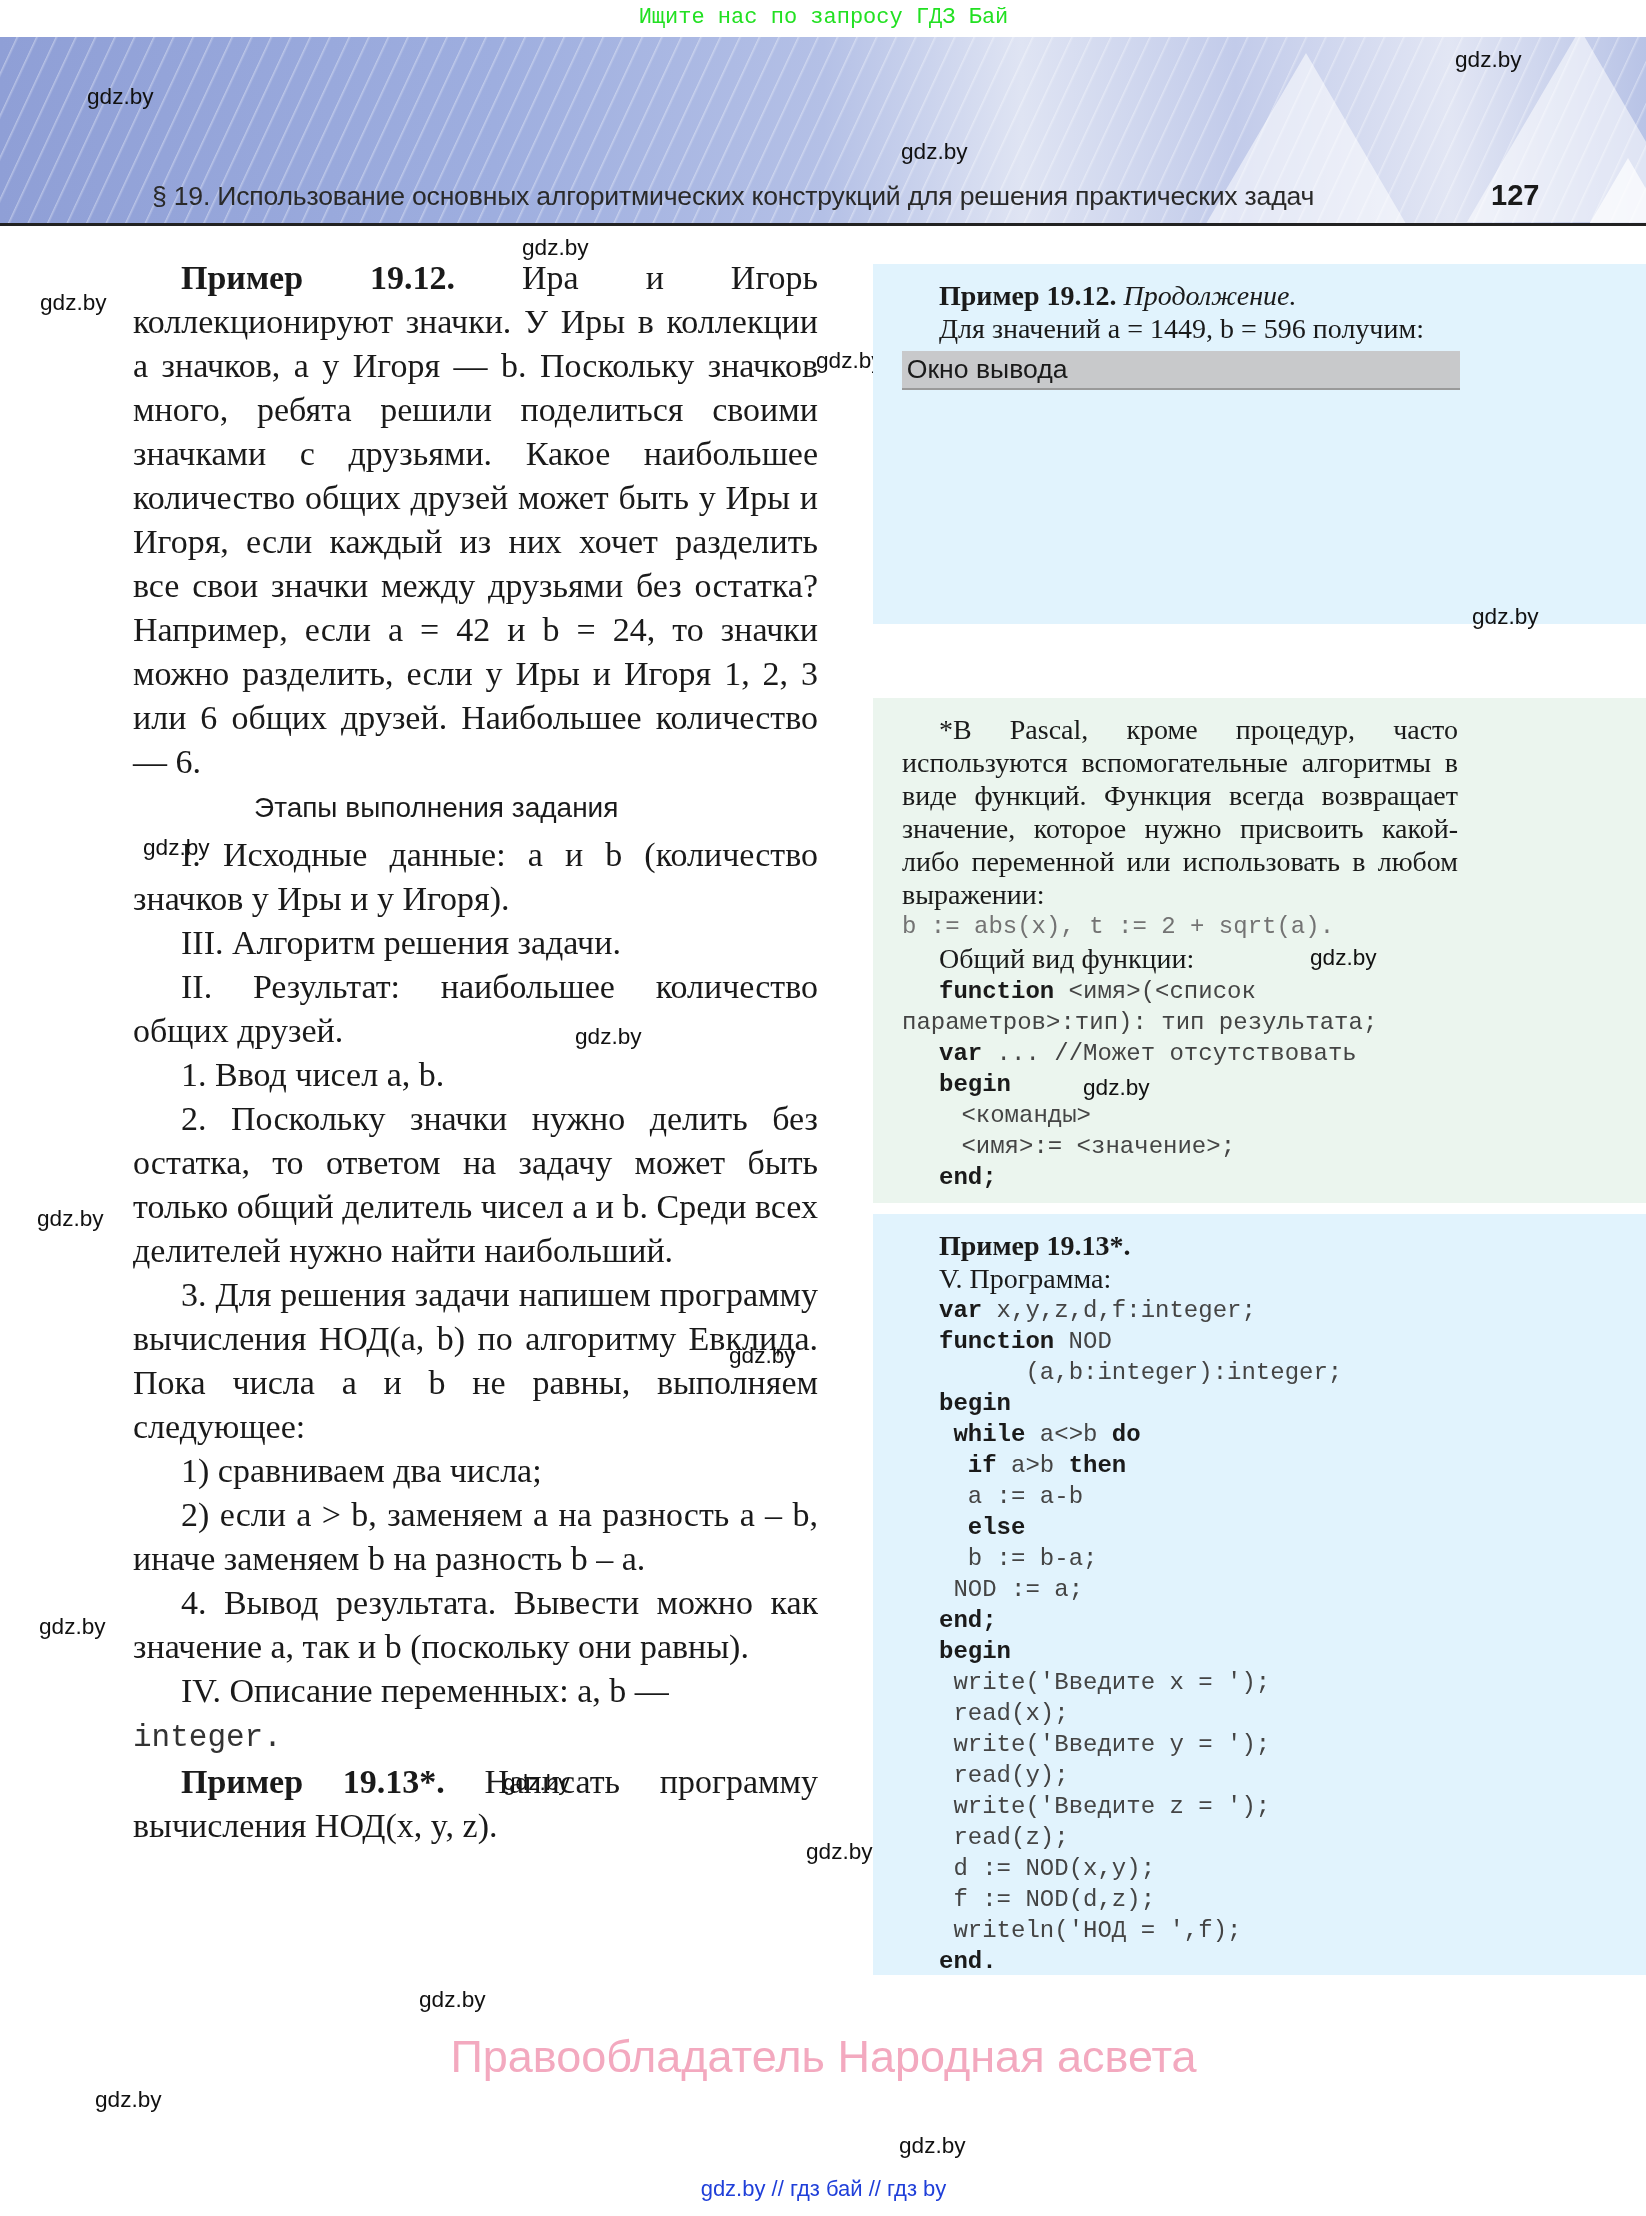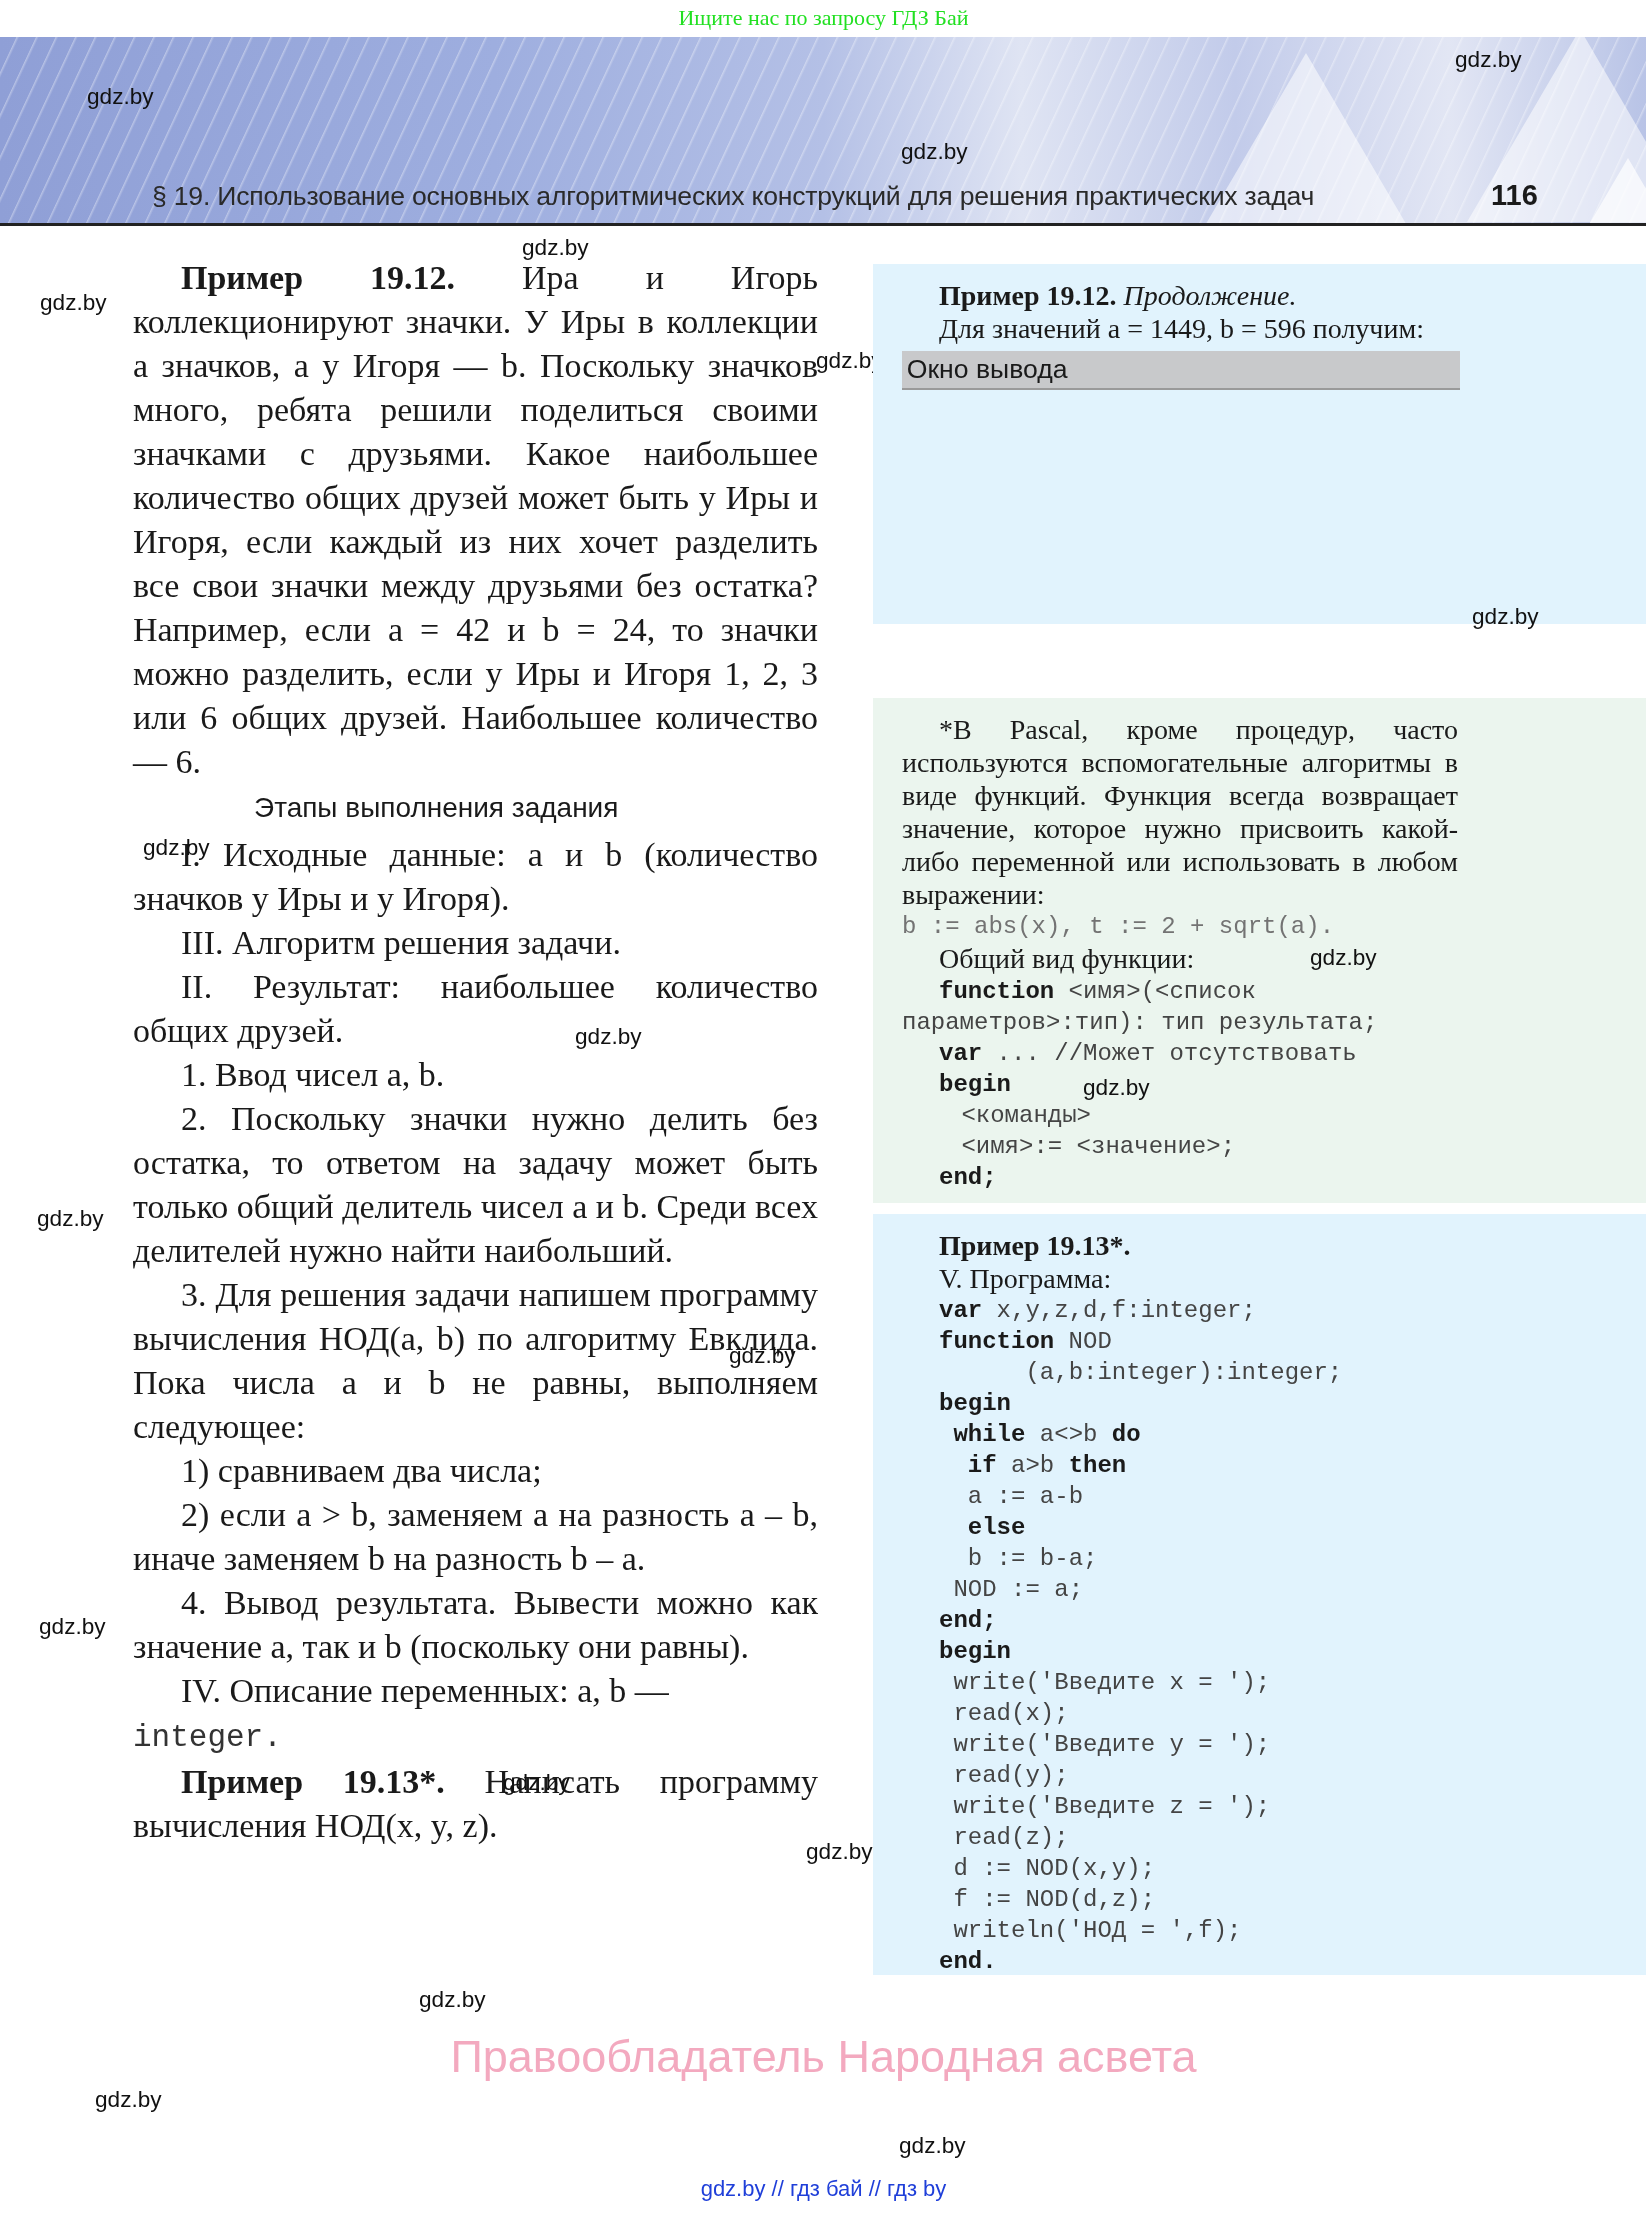--- a/index.html
+++ b/index.html
@@ -1,20 +1,20 @@
 <!DOCTYPE html>
 <html style="font-size:13px"><head>
 <meta charset="utf-8">
 <style>
   * { box-sizing: border-box; margin: 0; padding: 0; }
   html, body { width: 1647px; height: 2216px; background: #ffffff; overflow: hidden; }
   body { position: relative; font-family: "Liberation Serif", "DejaVu Serif", serif; color: #1a1a1a; }
 
   .top-banner { position: absolute; top: 0; left: 0; width: 1647px; height: 35px; text-align: center;
-    font-family: Liberation Serif, serif; font-size: 22px; color: #22e022; line-height: 35px; }
+    font-family: Liberation Mono, monospace; font-size: 22px; color: #22e022; line-height: 35px; }
 
   .header { position: absolute; top: 37px; left: 0; width: 1647px; height: 189px;
     background:
       repeating-linear-gradient(115deg, rgba(255,255,255,0.0) 0px, rgba(255,255,255,0.0) 14.5px, rgba(255,255,255,0.35) 15.3px, rgba(255,255,255,0.0) 17.7px),
       linear-gradient(90deg, #8f9fd6 0%, #9eaedf 30%, #b4c0e6 50%, #dfe4f3 62%, #c2cbea 75%, #e2e6f4 88%, #b8c3e6 100%);
     border-bottom: 3.2px solid #222; overflow: hidden; }
   .header .tri { position: absolute; width: 0; height: 0; border-left: 113px solid transparent; border-right: 113px solid transparent; border-bottom: 193px solid rgba(255,255,255,0.55); }
   .header-title { position: absolute; left: 152px; bottom: 11.3px; font-family: "Liberation Sans", sans-serif;
     font-size: 26.6px; color: #2a2a2a; white-space: nowrap; letter-spacing: -0.2px; }
   .page-number { position: absolute; left: 1491px; bottom: 11.3px; font-family: "Liberation Sans", sans-serif;
@@ -52,21 +52,21 @@
 <div class="top-banner">Ищите нас по запросу ГДЗ Бай</div>
 
 <div class="header">
   <div class="tri" style="left:1193px; top:16px;"></div>
   <div class="tri" style="left:1467px; top:-8px;"></div>
   <div class="tri" style="left:1515px; top:121px; border-bottom-color:rgba(255,255,255,0.7);"></div>
   <span class="wm" style="left:87px; top:47px;">gdz.by</span>
   <span class="wm" style="left:1455px; top:9.7px;">gdz.by</span>
   <span class="wm" style="left:901px; top:102px;">gdz.by</span>
   <div class="header-title">§ 19. Использование основных алгоритмических конструкций для решения практических задач</div>
-  <div class="page-number">116</div>
+  <div class="page-number">127</div>
 </div>
 
 <div class="left-col">
   <p><span class="b">Пример 19.12.</span><span> Ира и Игорь коллекционируют значки. У Иры в коллекции a значков, а у Игоря — b. Поскольку значков много, ребята решили поделиться своими значками с друзьями. Какое наибольшее количество общих друзей может быть у Иры и Игоря, если каждый из них хочет разделить все свои значки между друзьями без остатка? Например, если a = 42 и b = 24, то значки можно разделить, если у Иры и Игоря 1, 2, 3 или 6 общих друзей. Наибольшее количество — 6.</span></p>
   <div class="sub">Этапы выполнения задания</div>
   <p>I. Исходные данные: a и b (количество значков у Иры и у Игоря).</p>
   <p>III. Алгоритм решения задачи.</p>
   <p>II. Результат: наибольшее количество общих друзей.</p>
   <p>1. Ввод чисел a, b.</p>
   <p>2. Поскольку значки нужно делить без остатка, то ответом на задачу может быть только общий делитель чисел a и b. Среди всех делителей нужно найти наибольший.</p>

